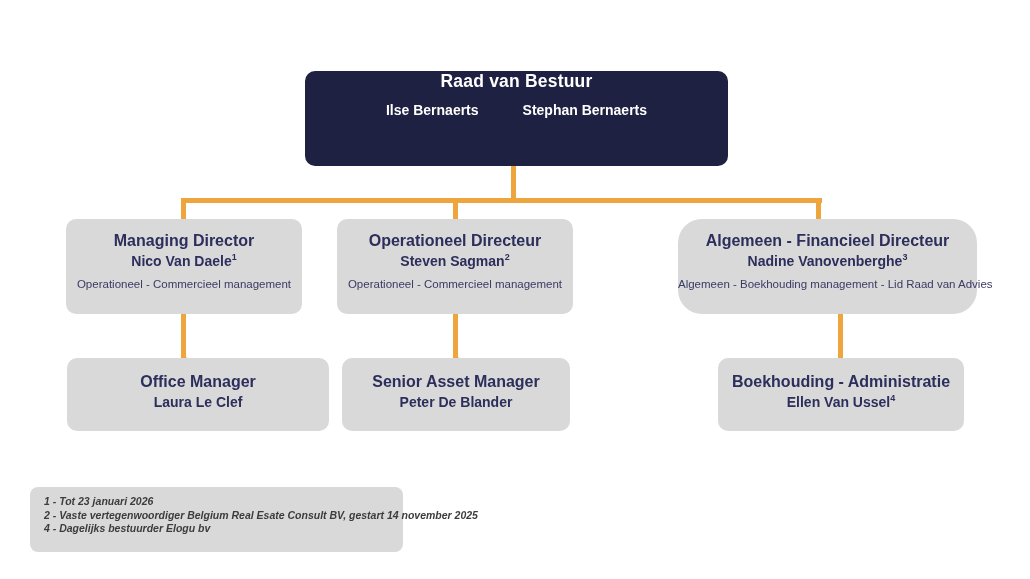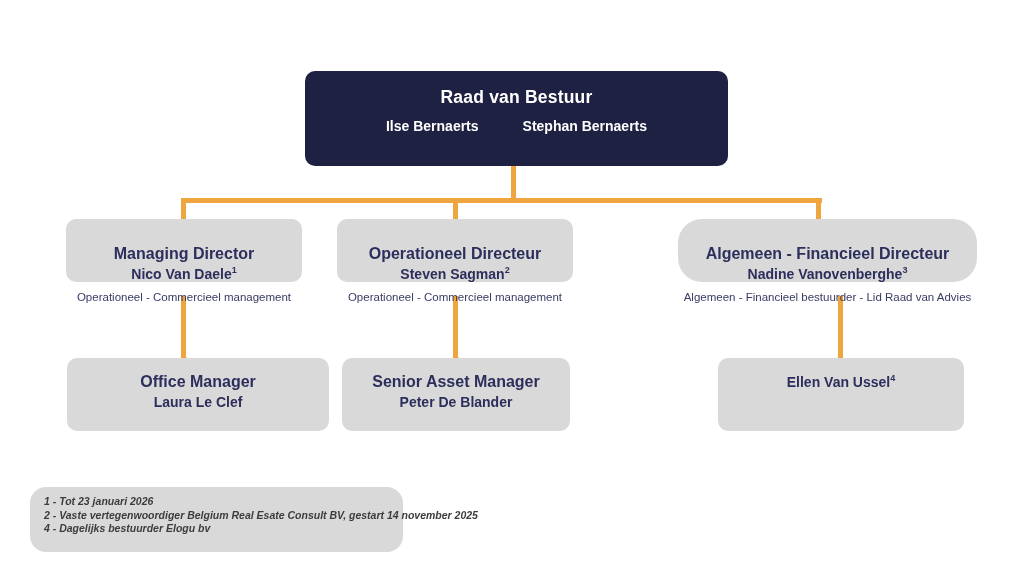--- a/index.html
+++ b/index.html
@@ -18,40 +18,40 @@
   .box{
     position:absolute;
     border-radius:10px;
     box-sizing:border-box;
     text-align:center;
   }
   .board-box{
     left:305px; top:71px; width:423px; height:95px;
     background:#1f2142;
     color:#ffffff;
-    padding-top:16px;
+    padding-top:0;
   }
   .board-title{
     font-size:17.5px;
     font-weight:bold;
     letter-spacing:.2px;
   }
   .board-members{
     display:flex;
     justify-content:center;
     gap:44px;
     margin-top:10px;
     font-size:14px;
     font-weight:bold;
   }
   .gray-box{
     background:#d9d9d9;
     color:#2c2e5b;
   }
-  .l2-box{ top:219px; height:63px; padding-top:25px; }
+  .l2-box{ top:219px; height:95px; padding-top:12px; }
   .l2-left  { left:66px;  width:236px; }
   .l2-center{ left:337px; width:236px; }
   .l2-right { left:678px; width:299px;border-radius:24px; }
   .l3-box{ top:358px; height:73px; padding-top:14px; }
   .l3-left  { left:67px;  width:262px; }
   .l3-center{ left:342px; width:228px; }
   .l3-right { left:718px; width:246px; }
   .box-title{
     font-size:16px;
     font-weight:bold;
@@ -104,21 +104,21 @@
   .dot-l2-c   { left:812px; top:220px; }
   .dot-l3-a   { left:177px; top:357px; }
   .dot-l3-b   { left:449px; top:357px; }
   .dot-l3-c   { left:834px; top:358px; }
   
   .footnotes-box{
     position:absolute;
     left:30px; top:487px;
     width:373px; height:65px;
     background:#d9d9d9;
-    border-radius:16px;
+    border-radius:8px;
     box-sizing:border-box;
     padding:8px 14px 0 14px;
     color:#3c3c3c;
     font-size:10.5px;
     font-style:italic;
     font-weight:bold;
     line-height:13.5px;
   }
   .footnote-line{ white-space:nowrap; }
 </style>
@@ -160,34 +160,35 @@
 
   <div class="box gray-box l2-box l2-center">
     <div class="box-title">Operationeel Directeur</div>
     <div class="box-name"><span>Steven Sagman</span><sup>2</sup></div>
     <div class="box-subtitle">Operationeel - Commercieel management</div>
   </div>
 
   <div class="box gray-box l2-box l2-right">
     <div class="box-title">Algemeen - Financieel Directeur</div>
     <div class="box-name"><span>Nadine Vanovenberghe</span><sup>3</sup></div>
-    <div class="box-subtitle">Algemeen - Financieel bestuurder - Lid Raad van Advies</div>
+    <div class="box-subtitle">Algemeen - Boekhouding management - Lid Raad van Advies</div>
   </div>
 
   <div class="box gray-box l3-box l3-left">
     <div class="box-title">Office Manager</div>
     <div class="box-name"><span>Laura Le Clef</span><sup></sup></div>
   </div>
 
   <div class="box gray-box l3-box l3-center">
     <div class="box-title">Senior Asset Manager</div>
     <div class="box-name"><span>Peter De Blander</span><sup></sup></div>
   </div>
 
   <div class="box gray-box l3-box l3-right">
+    <div class="box-title">Boekhouding - Administratie</div>
     <div class="box-name"><span>Ellen Van Ussel</span><sup>4</sup></div>
   </div>
 
   <div class="footnotes-box">
     <div class="footnote-line">1 - Tot 23 januari 2026</div>
     <div class="footnote-line">2 - Vaste vertegenwoordiger Belgium Real Esate Consult BV, gestart 14 november 2025</div>
     <div class="footnote-line">4 - Dagelijks bestuurder Elogu bv</div>
   </div>
 
 </div>

